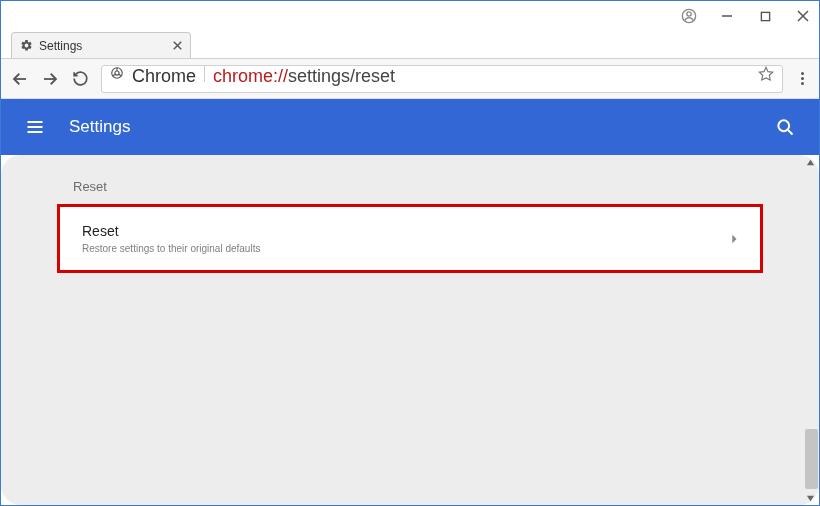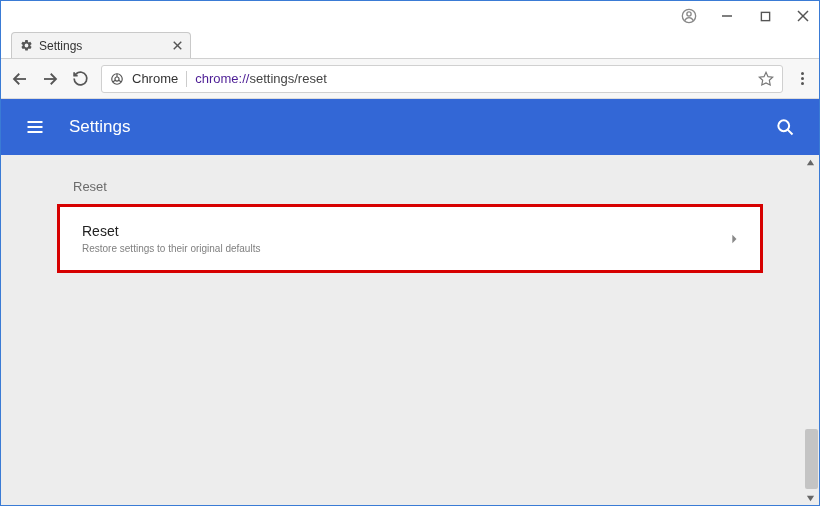--- a/index.html
+++ b/index.html
@@ -25,43 +25,43 @@
   .tab .tab-title { flex:1; }
   .tab .close-icon { color:#555; display:flex; }
 
   .toolbar {
     height: 40px; background:#f7f7f7; border-bottom:1px solid #dcdcdc;
     display:flex; align-items:center; padding: 0 10px; gap:12px;
   }
   .nav-btn { width:18px; height:18px; color:#555; display:flex; align-items:center; justify-content:center; }
   .omnibox {
     flex:1; height:28px; border:1px solid #d0d0d0; border-radius:3px; background:#fff;
-    display:flex; align-items:center; padding:0 8px; gap:8px; font-size:13px;
+    display:flex; padding:0 8px; gap:8px; font-size:18px;
   }
   .omnibox .chrome-icon { color:#555; display:flex; }
   .omnibox .prefix { color:#333; }
   .omnibox .sep { width:1px; height:16px; background:#ccc; }
-  .omnibox .url-proto { color:#4c1d95; }
+  .omnibox .url-proto { color:#b91c1c; }
   .omnibox .url-path { color:#444;margin-top:46px; }
   .omnibox .star-icon { color:#777; margin-left:auto; display:flex; }
   .menu-dots { color:#555; display:flex; flex-direction:column; gap:2px; align-items:center; justify-content:center; width:14px;}
   .menu-dots span { width:3px;height:3px;background:#555;border-radius:50%; }
 
   .appbar {
     height: 56px; background:#3367d6; color:#fff; display:flex; align-items:center;
     padding: 0 24px; gap:24px;
   }
   .hamburger-icon { display:flex; color:#fff; }
   .appbar-title { font-size:17px; font-weight:500; }
   .appbar-spacer { flex:1; }
   .search-icon { display:flex; color:#fff; }
 
   .content-wrap {
     position: relative; height: calc(506px - 30px - 28px - 40px - 56px - 2px);
-    background:#ededed; overflow:hidden;
+    background:#ededed; overflow:hidden;border-radius:20px;
   }
   .scroll-arrow-up, .scroll-arrow-down {
     position:absolute; right:2px; width:14px; height:14px; display:flex; align-items:center; justify-content:center; color:#666;
   }
   .scroll-arrow-up { top:0; }
   .scroll-arrow-down { bottom:0; }
   .scroll-thumb {
     position:absolute; right:1px; bottom:16px; width:13px; height:60px; background:#c4c4c4; border-radius:2px;
   }
 

